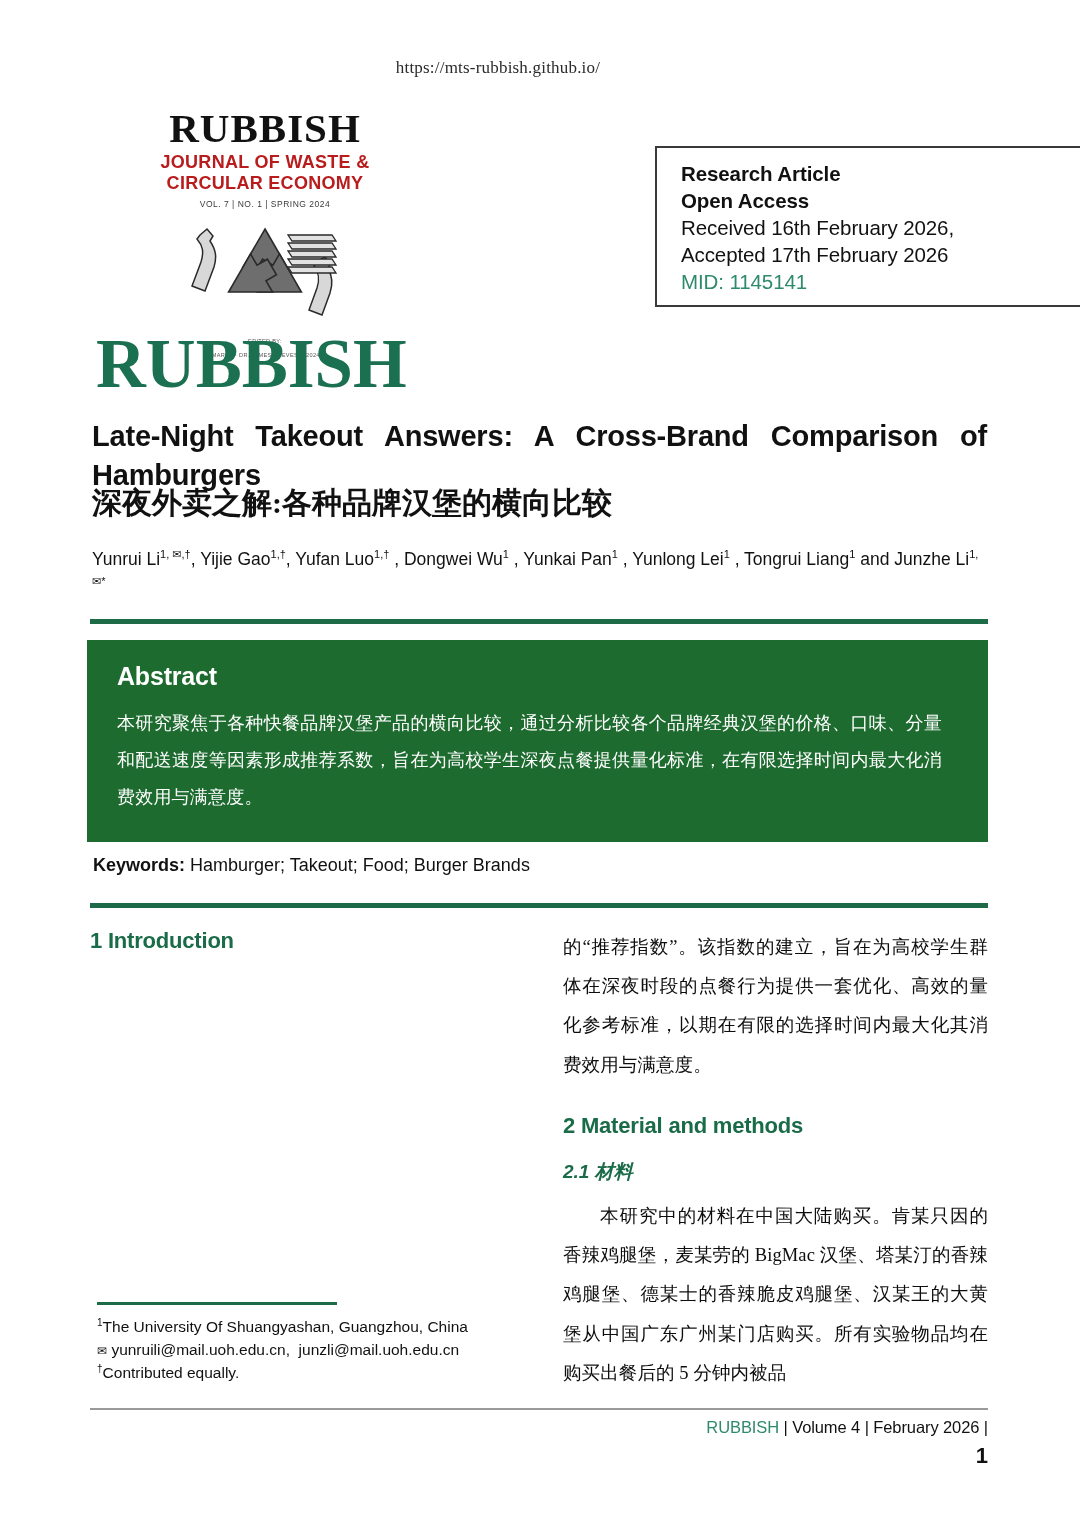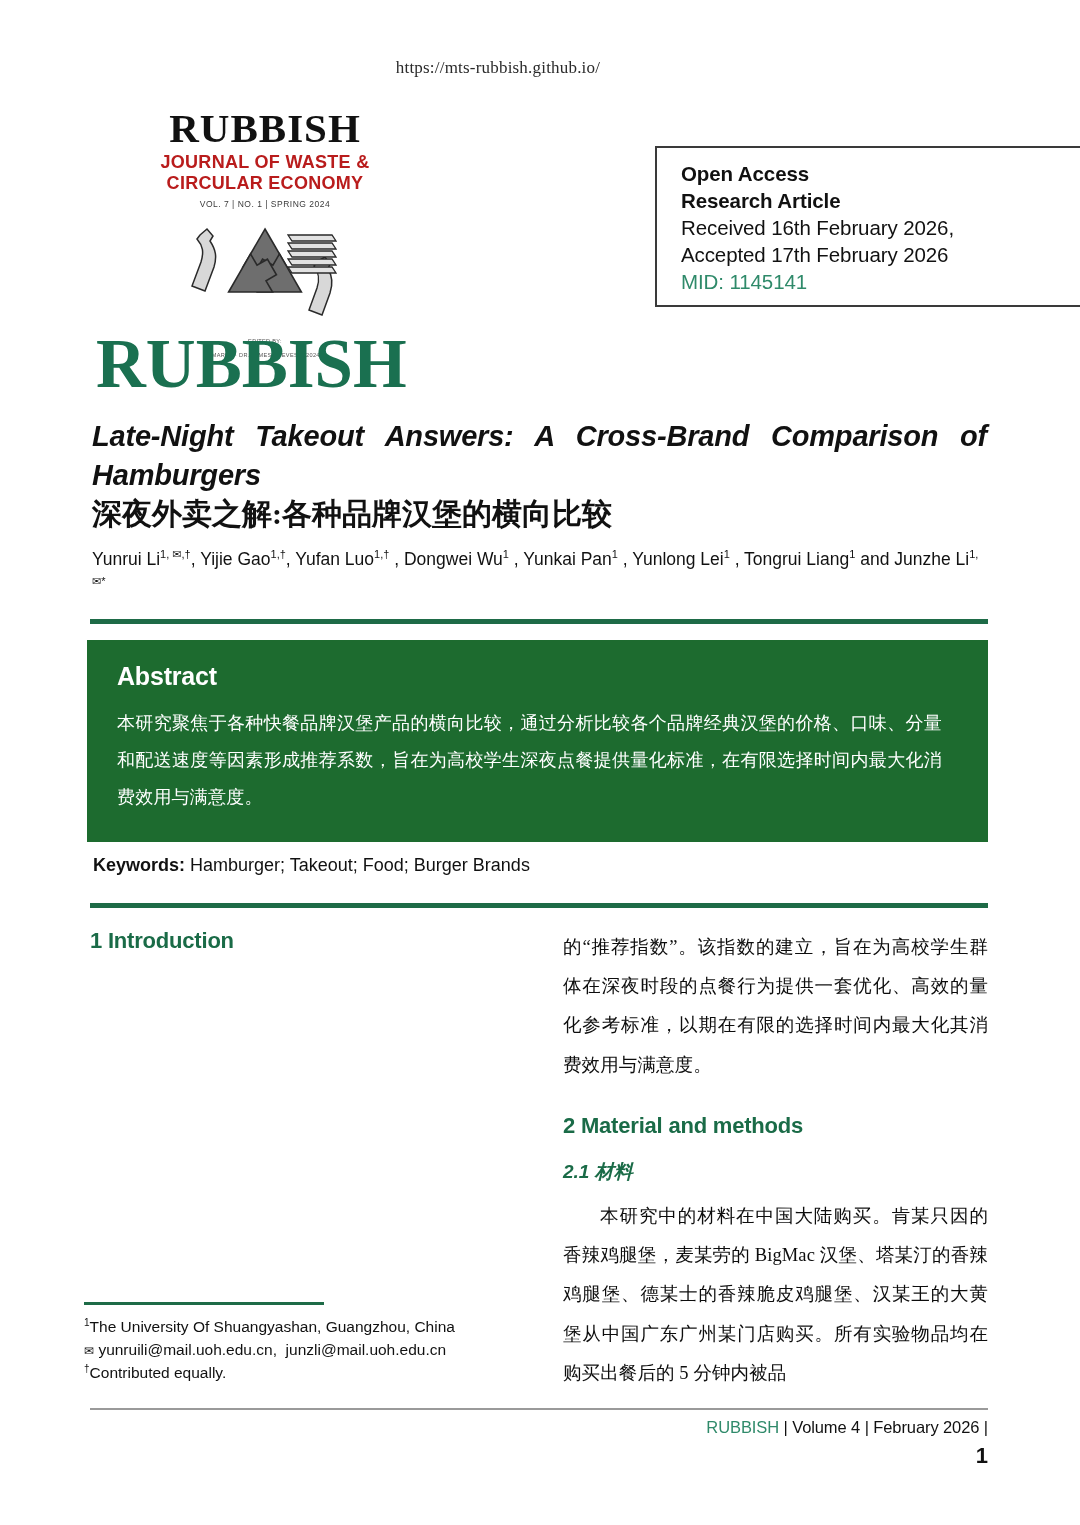--- a/index.html
+++ b/index.html
@@ -120,32 +120,31 @@
     left: 92px;
     top: 417px;
     width: 895px;
     font-size: 29px;
     font-weight: bold;
     line-height: 1.36;
     color: #111111;
     text-align: justify;
     text-justify: inter-word;
     letter-spacing: -0.2px;
-    font-style: italic;
   }
   .title-en > span { display: inline; }
   .title-en .ln1 {
     display: block;
     text-align: justify;
     text-align-last: justify;
   }
   .title-zh {
     position: absolute;
     left: 92px;
-    top: 495px;
+    top: 484px;
     width: 895px;
     font-family: "Liberation Serif", serif;
     font-weight: bold;
     font-size: 30px;
     line-height: 1.25;
     color: #111111;
   }
 
   
   .authors {
@@ -248,21 +247,21 @@
     margin: 0;
     color: #0d0d0d;
     text-indent: 2em;
     letter-spacing: 0.1px;
   }
   p.body-cn.cont { text-indent: 0; }
 
   
   .footnote {
     position: absolute;
-    left: 84px;
+    left: 97px;
     top: 1302px;
     width: 420px;
   }
   .footnote-rule {
     width: 240px;
     height: 3px;
     background: #1e6b47;
     margin-bottom: 11px;
   }
   .footnote-line {
@@ -338,22 +337,22 @@
           <path d="M118 46 l44 0 4 6 -44 0 z"></path>
           <path d="M118 54 l44 0 4 6 -44 0 z"></path>
         </g>
       </svg>
     </div>
     <div class="logo-credit">EDITED BY:</div>
     <div class="logo-credit">A MARKS · DR. JAMES REEVES      © 2024 ·</div>
   </div>
 
   <div class="oa-box">
+    <div class="oa-line bold">Research Article</div>
     <div class="oa-line bold">Open Access</div>
-    <div class="oa-line bold">Research Article</div>
     <div class="oa-line">Received 16th February 2026,</div>
     <div class="oa-line">Accepted 17th February 2026</div>
     <div class="oa-line mid">MID: 1145141</div>
   </div>
 
   <div class="masthead-word">RUBBISH</div>
 
   <div class="title-en">
     <span class="ln1">Late-Night Takeout Answers: A Cross-Brand Comparison of</span>
     <span>Hamburgers</span>

